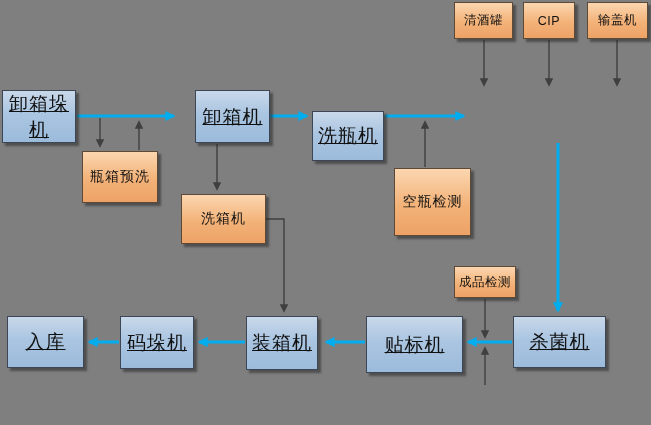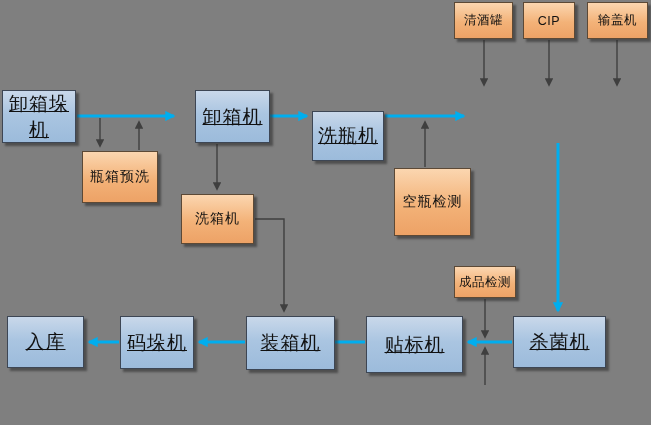--- a/index.html
+++ b/index.html
@@ -77,26 +77,26 @@
     <line class="auxline" x1="617" y1="40" x2="617" y2="85" marker-end="url(#mdark)"></line>
     <line class="auxline" x1="485" y1="299" x2="485" y2="337" marker-end="url(#mdark)"></line>
     <line class="auxline" x1="485" y1="385" x2="485" y2="348" marker-end="url(#mdark)"></line>
   </svg>
 
   <div class="node process" style="left:2px;   top:90px;  width:74px;  height:53px;">卸箱垛机</div>
   <div class="node process" style="left:179px; top:90px;  width:75px;  height:53px;margin-left:16px;">卸箱机</div>
   <div class="node process" style="left:312px; top:91px;  width:72px;  height:50px;margin-top:20px;">洗瓶机</div>
 
   <div class="node aux" style="left:82px;  top:151px; width:76px; height:52px;">瓶箱预洗</div>
-  <div class="node aux" style="left:181px; top:194px; width:73px; height:50px;">洗箱机</div>
+  <div class="node aux" style="left:181px; top:194px; width:85px; height:50px;">洗箱机</div>
   <div class="node aux" style="left:386px; top:168px; width:77px; height:68px;margin-left:8px;">空瓶检测</div>
   <div class="node aux small" style="left:454px; top:2px;   width:59px; height:37px;">清酒罐</div>
   <div class="node aux small" style="left:523px; top:2px;   width:52px; height:37px;">CIP</div>
   <div class="node aux small" style="left:587px; top:2px;   width:61px; height:37px;">输盖机</div>
   <div class="node aux small" style="left:454px; top:266px; width:62px; height:32px;">成品检测</div>
 
   <div class="node process" style="left:513px; top:316px; width:93px; height:52px;">杀菌机</div>
   <div class="node process" style="left:366px; top:316px; width:97px; height:57px;">贴标机</div>
-  <div class="node process" style="left:246px; top:316px; width:89px; height:54px;text-align:center;">装箱机</div>
+  <div class="node process" style="left:246px; top:316px; width:72px; height:54px;text-align:center;">装箱机</div>
   <div class="node process" style="left:7px;   top:316px; width:77px; height:52px;">入库</div>
   <div class="node process" style="left:120px; top:316px; width:74px; height:53px;">码垛机</div>
 
 </div>
 
 </body></html>

